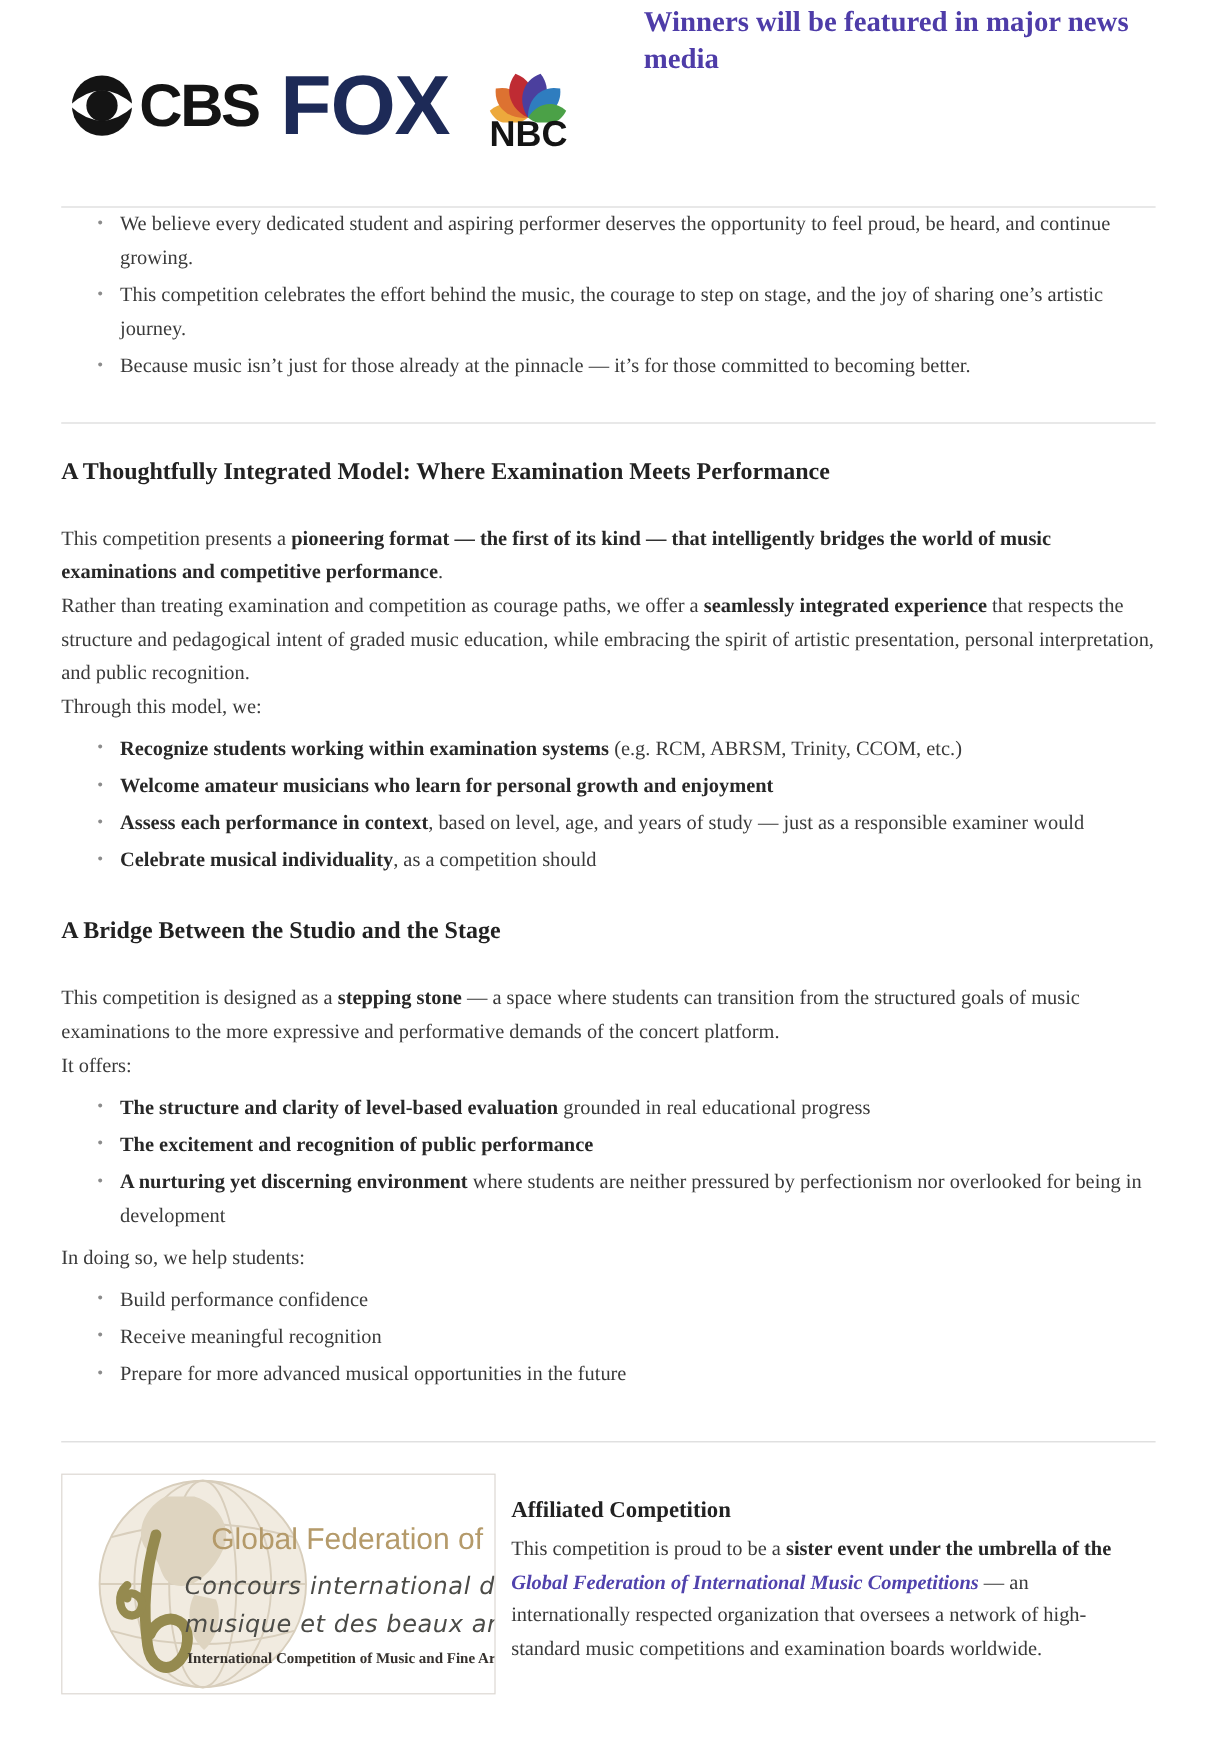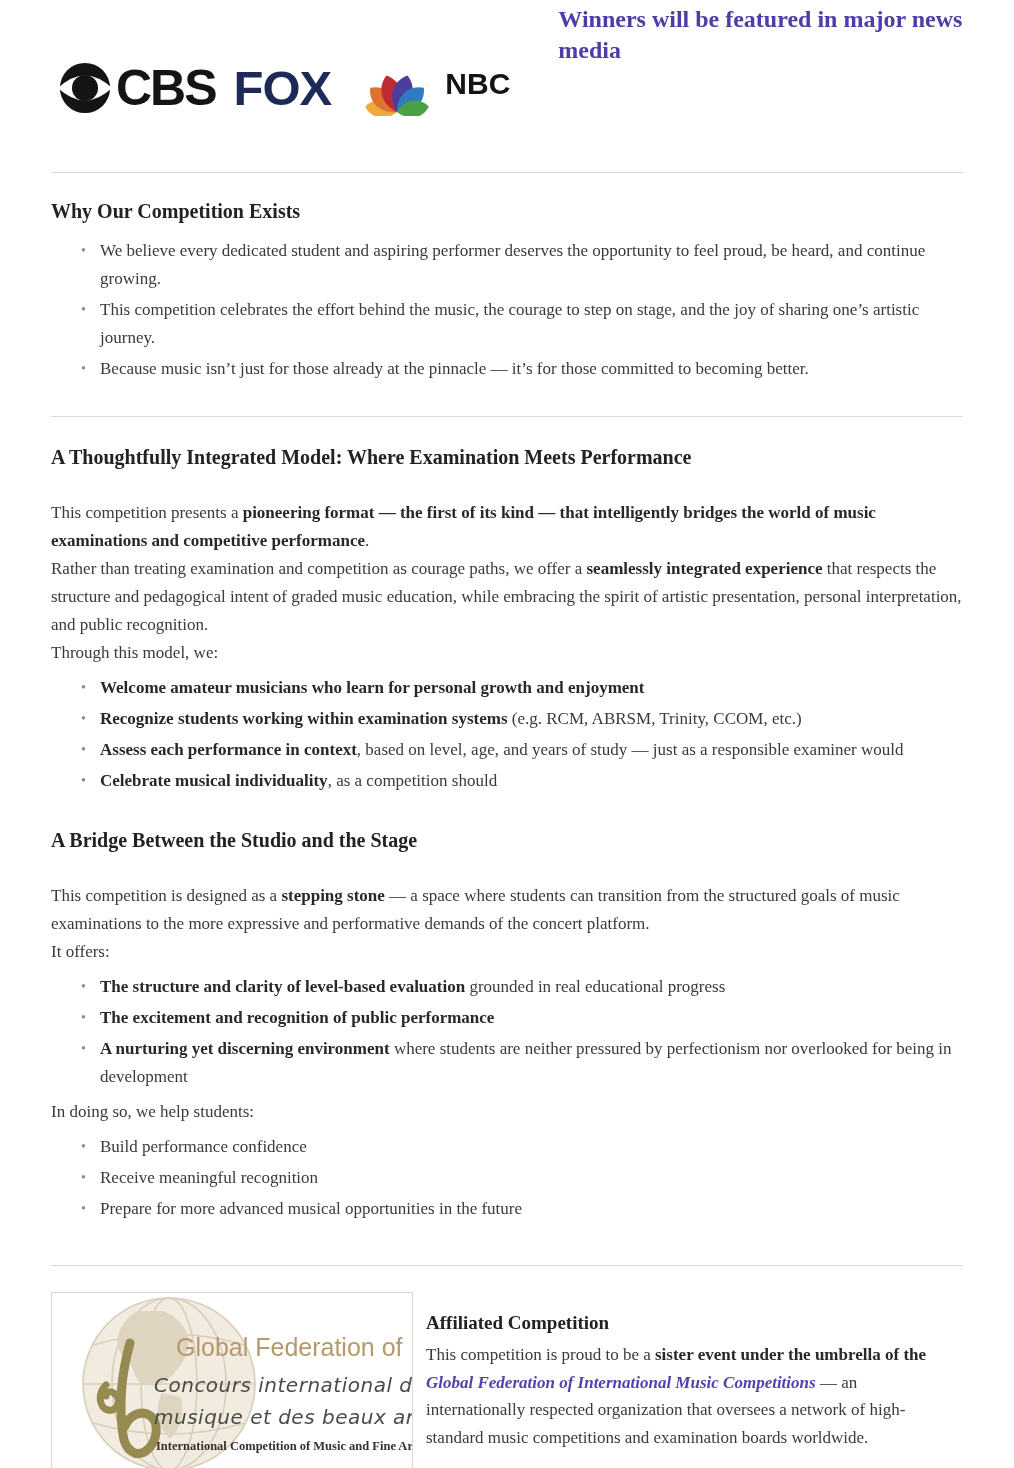--- a/index.html
+++ b/index.html
@@ -11,23 +11,23 @@
   *{box-sizing:border-box;}
   body{margin:0;background:#ffffff;}
   .page{width:1014px;height:1468px;padding:0 51px;background:#fff;overflow:hidden;
         font-family:"Liberation Serif","DejaVu Serif",serif;color:var(--body-text);}
   
   .masthead{height:172px;display:flex;padding-top:4px;}
   .logos{display:flex;align-items:center;gap:18px;margin-left:6px;}
   .cbs{display:flex;align-items:center;gap:3px;}
   .cbs-text{font-family:"Liberation Sans",sans-serif;font-weight:bold;font-size:50px;
             letter-spacing:-2px;color:var(--logo-black);}
-  .fox-text{font-family:"Liberation Sans",sans-serif;font-weight:bold;font-size:49px;
+  .fox-text{font-family:"Liberation Sans",sans-serif;font-weight:bold;font-size:70px;
             letter-spacing:-1px;color:var(--fox-navy);margin-top:30px;}
-  .nbc{display:flex;flex-direction:row;align-items:center;margin-top:-2px;}
+  .nbc{display:flex;flex-direction:column;align-items:center;margin-top:-2px;}
   .nbc-text{font-family:"Liberation Sans",sans-serif;font-weight:bold;font-size:30px;
             letter-spacing:0;color:var(--logo-black);margin-top:-6px;}
   .headline{margin:0 0 0 48px;width:412px;font-size:24px;line-height:31px;font-weight:bold;
             color:var(--headline-purple);}
   
   .section-divider{border:none;border-top:1px solid var(--divider);height:0;margin:0;}
   
   h2{font-size:20px;line-height:26px;color:var(--heading-text);margin:0;}
   .why h2{margin:25px 0 13px;}
   .model h2{margin:27px 0 29px;}
@@ -89,38 +89,37 @@
         </svg>
         <span class="nbc-text">NBC</span>
       </div>
     </div>
     <h1 class="headline">Winners will be featured in major news media</h1>
   </header>
 
   <div class="section-divider"></div>
 
   <section class="why">
-    <h2>Why Our Competition Exists</h2>
     <ul class="bullets">
         <li>We believe every dedicated student and aspiring performer deserves the opportunity to feel proud, be heard, and continue growing.</li>
         <li>This competition celebrates the effort behind the music, the courage to step on stage, and the joy of sharing one’s artistic journey.</li>
         <li>Because music isn’t just for those already at the pinnacle — it’s for those committed to becoming better.</li>
       </ul>
   </section>
 
   <div class="section-divider"></div>
 
   <section class="model">
     <h2>A Thoughtfully Integrated Model: Where Examination Meets Performance</h2>
     <p class="body"><span>This competition presents a </span><strong>pioneering format — the first of its kind — that intelligently bridges the world of music examinations and competitive performance</strong><span>.</span></p>
     <p class="body"><span>Rather than treating examination and competition as courage paths, we offer a </span><strong>seamlessly integrated experience</strong><span> that respects the structure and pedagogical intent of graded music education, while embracing the spirit of artistic presentation, personal interpretation, and public recognition.</span></p>
     <p class="body">Through this model, we:</p>
     <ul class="bullets">
+        <li><strong>Recognize students working within examination systems</strong><span> (e.g. RCM, ABRSM, Trinity, CCOM, etc.)</span></li>
         <li><strong>Welcome amateur musicians who learn for personal growth and enjoyment</strong></li>
-        <li><strong>Recognize students working within examination systems</strong><span> (e.g. RCM, ABRSM, Trinity, CCOM, etc.)</span></li>
         <li><strong>Assess each performance in context</strong><span>, based on level, age, and years of study — just as a responsible examiner would</span></li>
         <li><strong>Celebrate musical individuality</strong><span>, as a competition should</span></li>
       </ul>
   </section>
 
   <section class="bridge">
     <h2>A Bridge Between the Studio and the Stage</h2>
     <p class="body"><span>This competition is designed as a </span><strong>stepping stone</strong><span> — a space where students can transition from the structured goals of music examinations to the more expressive and performative demands of the concert platform.</span></p>
     <p class="body">It offers:</p>
     <ul class="bullets">

